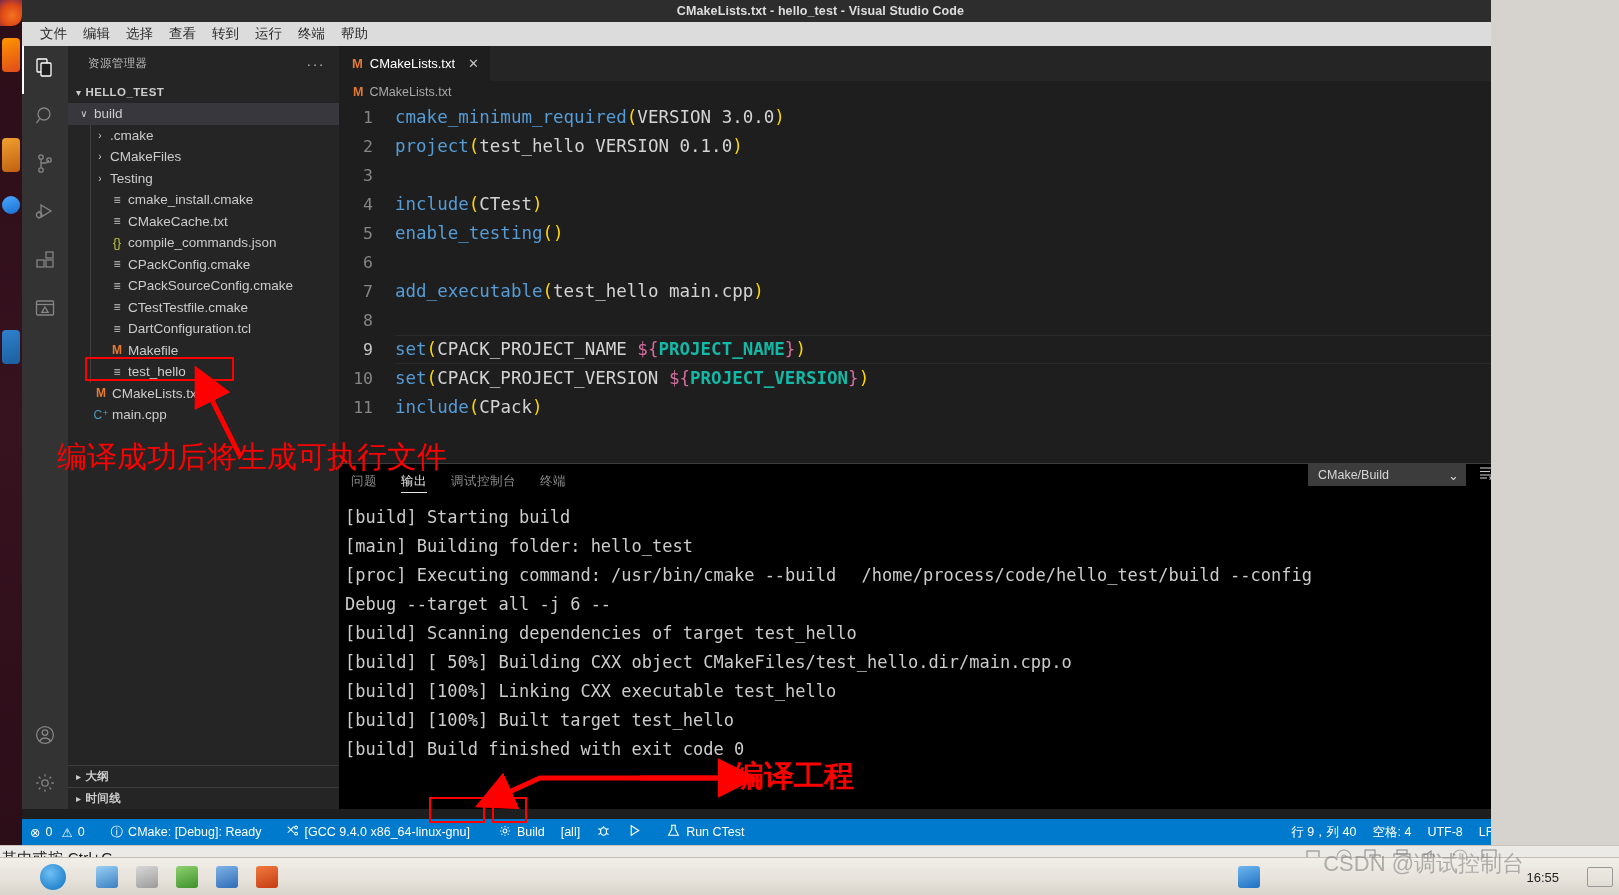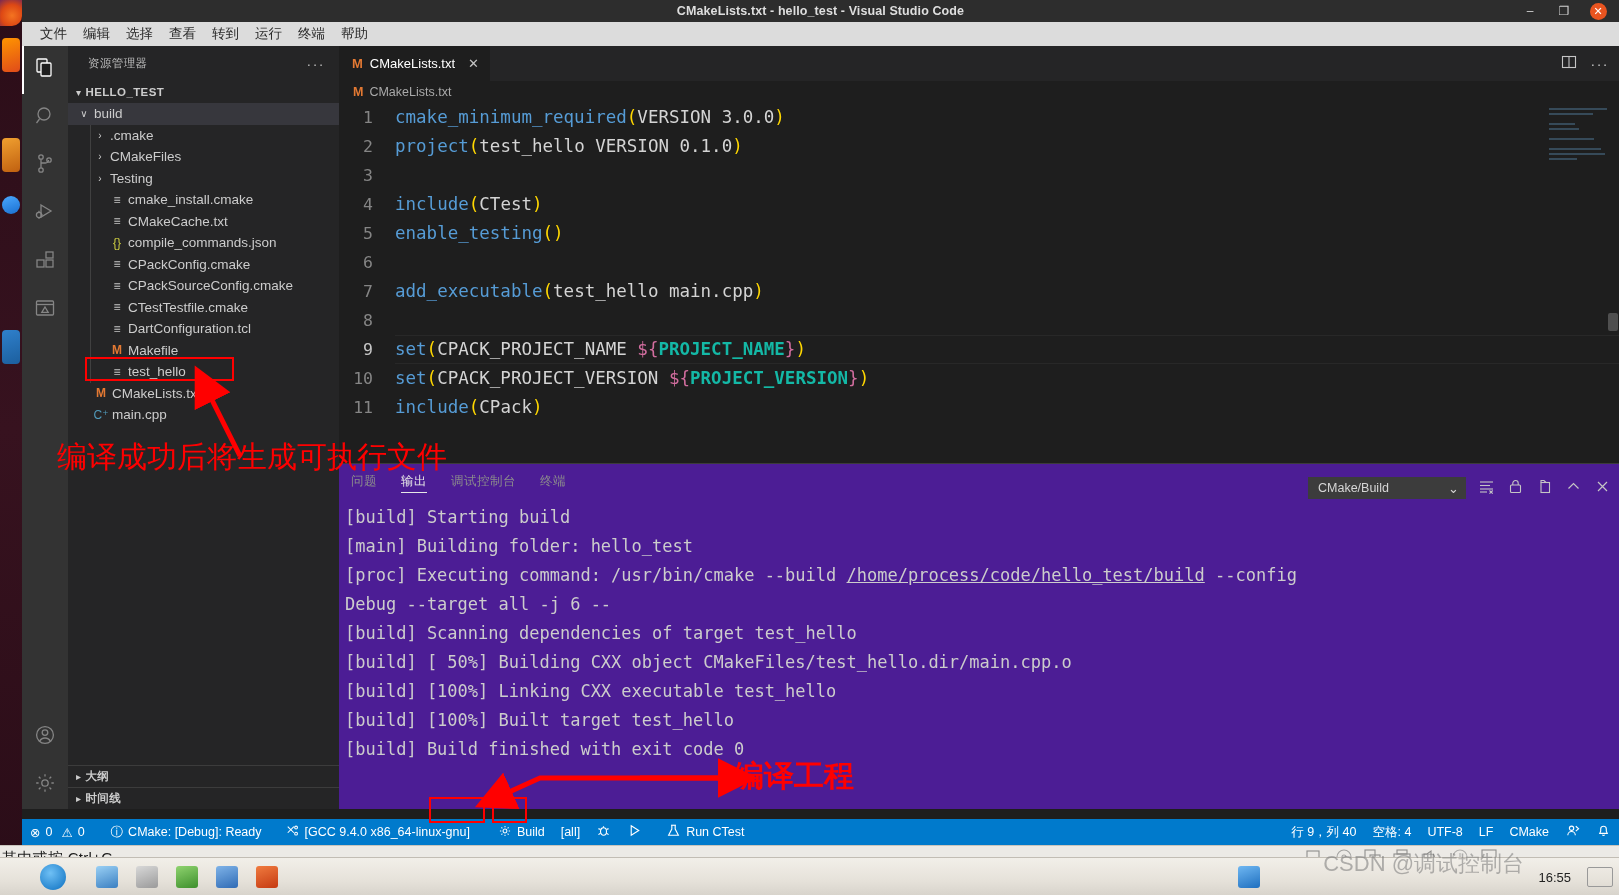--- a/index.html
+++ b/index.html
@@ -31,40 +31,40 @@
     background: linear-gradient(180deg,#f2efe9 0%, #e6e2da 60%, #d8d4cc 100%);
     border-top: 1px solid #c2bdb4;
   }
   .taskbar .start {
     position: absolute; left: 40px; top: 6px; width: 26px; height: 26px; border-radius: 50%;
     background: radial-gradient(circle at 40% 35%, #6fc0f5, #0b6fc0);
   }
   .taskbar .ticon { position: absolute; top: 8px; width: 22px; height: 22px; border-radius: 3px; }
   .tray-area {
     position: absolute; right: 6px; top: 0; height: 38px; display: flex; align-items: center;
-    gap: 16px; color: #333; font-size: 12px;
+    gap: 28px; color: #333; font-size: 12px;
   }
   .clock { color:#222; font-size: 13px; text-align: right; line-height: 1.0; }
 
   .winbar-strip {
     position: absolute; left: 0; top: 845px; width: 1619px; height: 30px;
     background: #eceae6; border-top: 1px solid #c9c5bd;
   }
   .winbar-text {
     position: absolute; left: 2px; top: 849px; font-size: 15px; color: #1b1b1b;
     letter-spacing: .3px;
   }
   .sys-tray-icons {
     position: absolute; right: 120px; top: 848px; display: flex; gap: 9px; align-items: center;
   }
   .tray-glyph { width: 20px; height: 18px; opacity: .62; }
 
   
   #vscode {
-    position: absolute; left: 22px; top: 0; width: 1597px; height: 845px;
+    position: absolute; left: 22px; top: 0; width: 1469px; height: 845px;
     background: #1e1e1e; color: #cccccc; overflow: hidden;
   }
   .titlebar {
     position: absolute; left: 0; top: 0; width: 1597px; height: 22px;
     background: #2d2d2d; display: flex; align-items: center; justify-content: center;
   }
   .titlebar .title { font-size: 12.5px; color: #dedede; font-weight: bold; letter-spacing: .1px; }
   .win-controls { position: absolute; right: 4px; top: 0; height: 22px; display: flex; align-items: center; gap: 0px; }
   .win-btn { width: 34px; height: 22px; display:flex; align-items:center; justify-content:center; color:#d0d0d0; font-size: 12px; }
   .win-close-circle {
@@ -178,48 +178,48 @@
     position: absolute; right: 8px; top: 5px; width: 62px; height: 70px; opacity: .55;
   }
   .mm-line { height: 2px; background: #4a6f8a; margin-bottom: 3px; }
   .scroll-nub {
     position: absolute; right: 1px; top: 210px; width: 10px; height: 18px; background: #4f4f4f; border-radius: 2px;
   }
 
   
   .panel {
     position: absolute; left: 317px; top: 463px; width: 1280px; height: 346px;
-    background: #4c1d95; border-top: 1px solid #3c3c3c;
+    background: #000000; border-top: 1px solid #3c3c3c;
   }
   .panel-header { height: 35px; display: flex; align-items: center; position: relative; }
   .ptab {
     font-size: 12.5px; color: #8c8c8c; padding: 0 12px; height: 35px; display:flex; align-items:center;
     position: relative; letter-spacing: .5px;
   }
   .ptab.active { color: #e7e7e7; }
   .ptab.active::after {
     content:""; position:absolute; left: 12px; right: 12px; bottom: 6px; height: 1px; background: #e7e7e7;
   }
   .panel-actions {
-    position: absolute; right: 8px; top: 0; height: 35px; display: flex; align-items: flex-end; gap: 12px;
+    position: absolute; right: 8px; top: 0; height: 35px; display: flex; align-items: flex-start; gap: 12px;
     color: #c5c5c5;
   }
   .out-select {
     width: 158px; height: 22px; background: #3c3c3c; color: #d6d6d6; font-size: 12.5px;
     display: flex; align-items: center; justify-content: space-between; padding: 0 6px 0 9px;
     border: 1px solid #3c3c3c;
   }
   .panel-body {
     position: absolute; left: 0; top: 35px; width: 1280px; height: 311px;
     padding: 4px 0 0 6px; overflow: hidden;
     font-family: "DejaVu Sans Mono", "Liberation Mono", monospace;
     font-size: 17px; line-height: 29px; color: #cccccc;
   }
   .olog { white-space: pre-wrap; }
-  .olink { text-decoration: underline; color: #cccccc; }
+  .olink { color: #cccccc; margin-left: 15px; }
 
   
   .statusbar {
     position: absolute; left: 0; bottom: 0; width: 1597px; height: 26px; background: #007acc;
     display: flex; align-items: center; color: #ffffff; font-size: 12.5px;
   }
   .sb-item { display: flex; align-items: center; gap: 5px; padding: 0 8px; height: 26px; white-space: nowrap; }
   .sb-right { margin-left: auto; display: flex; align-items: flex-end; }
 
   

